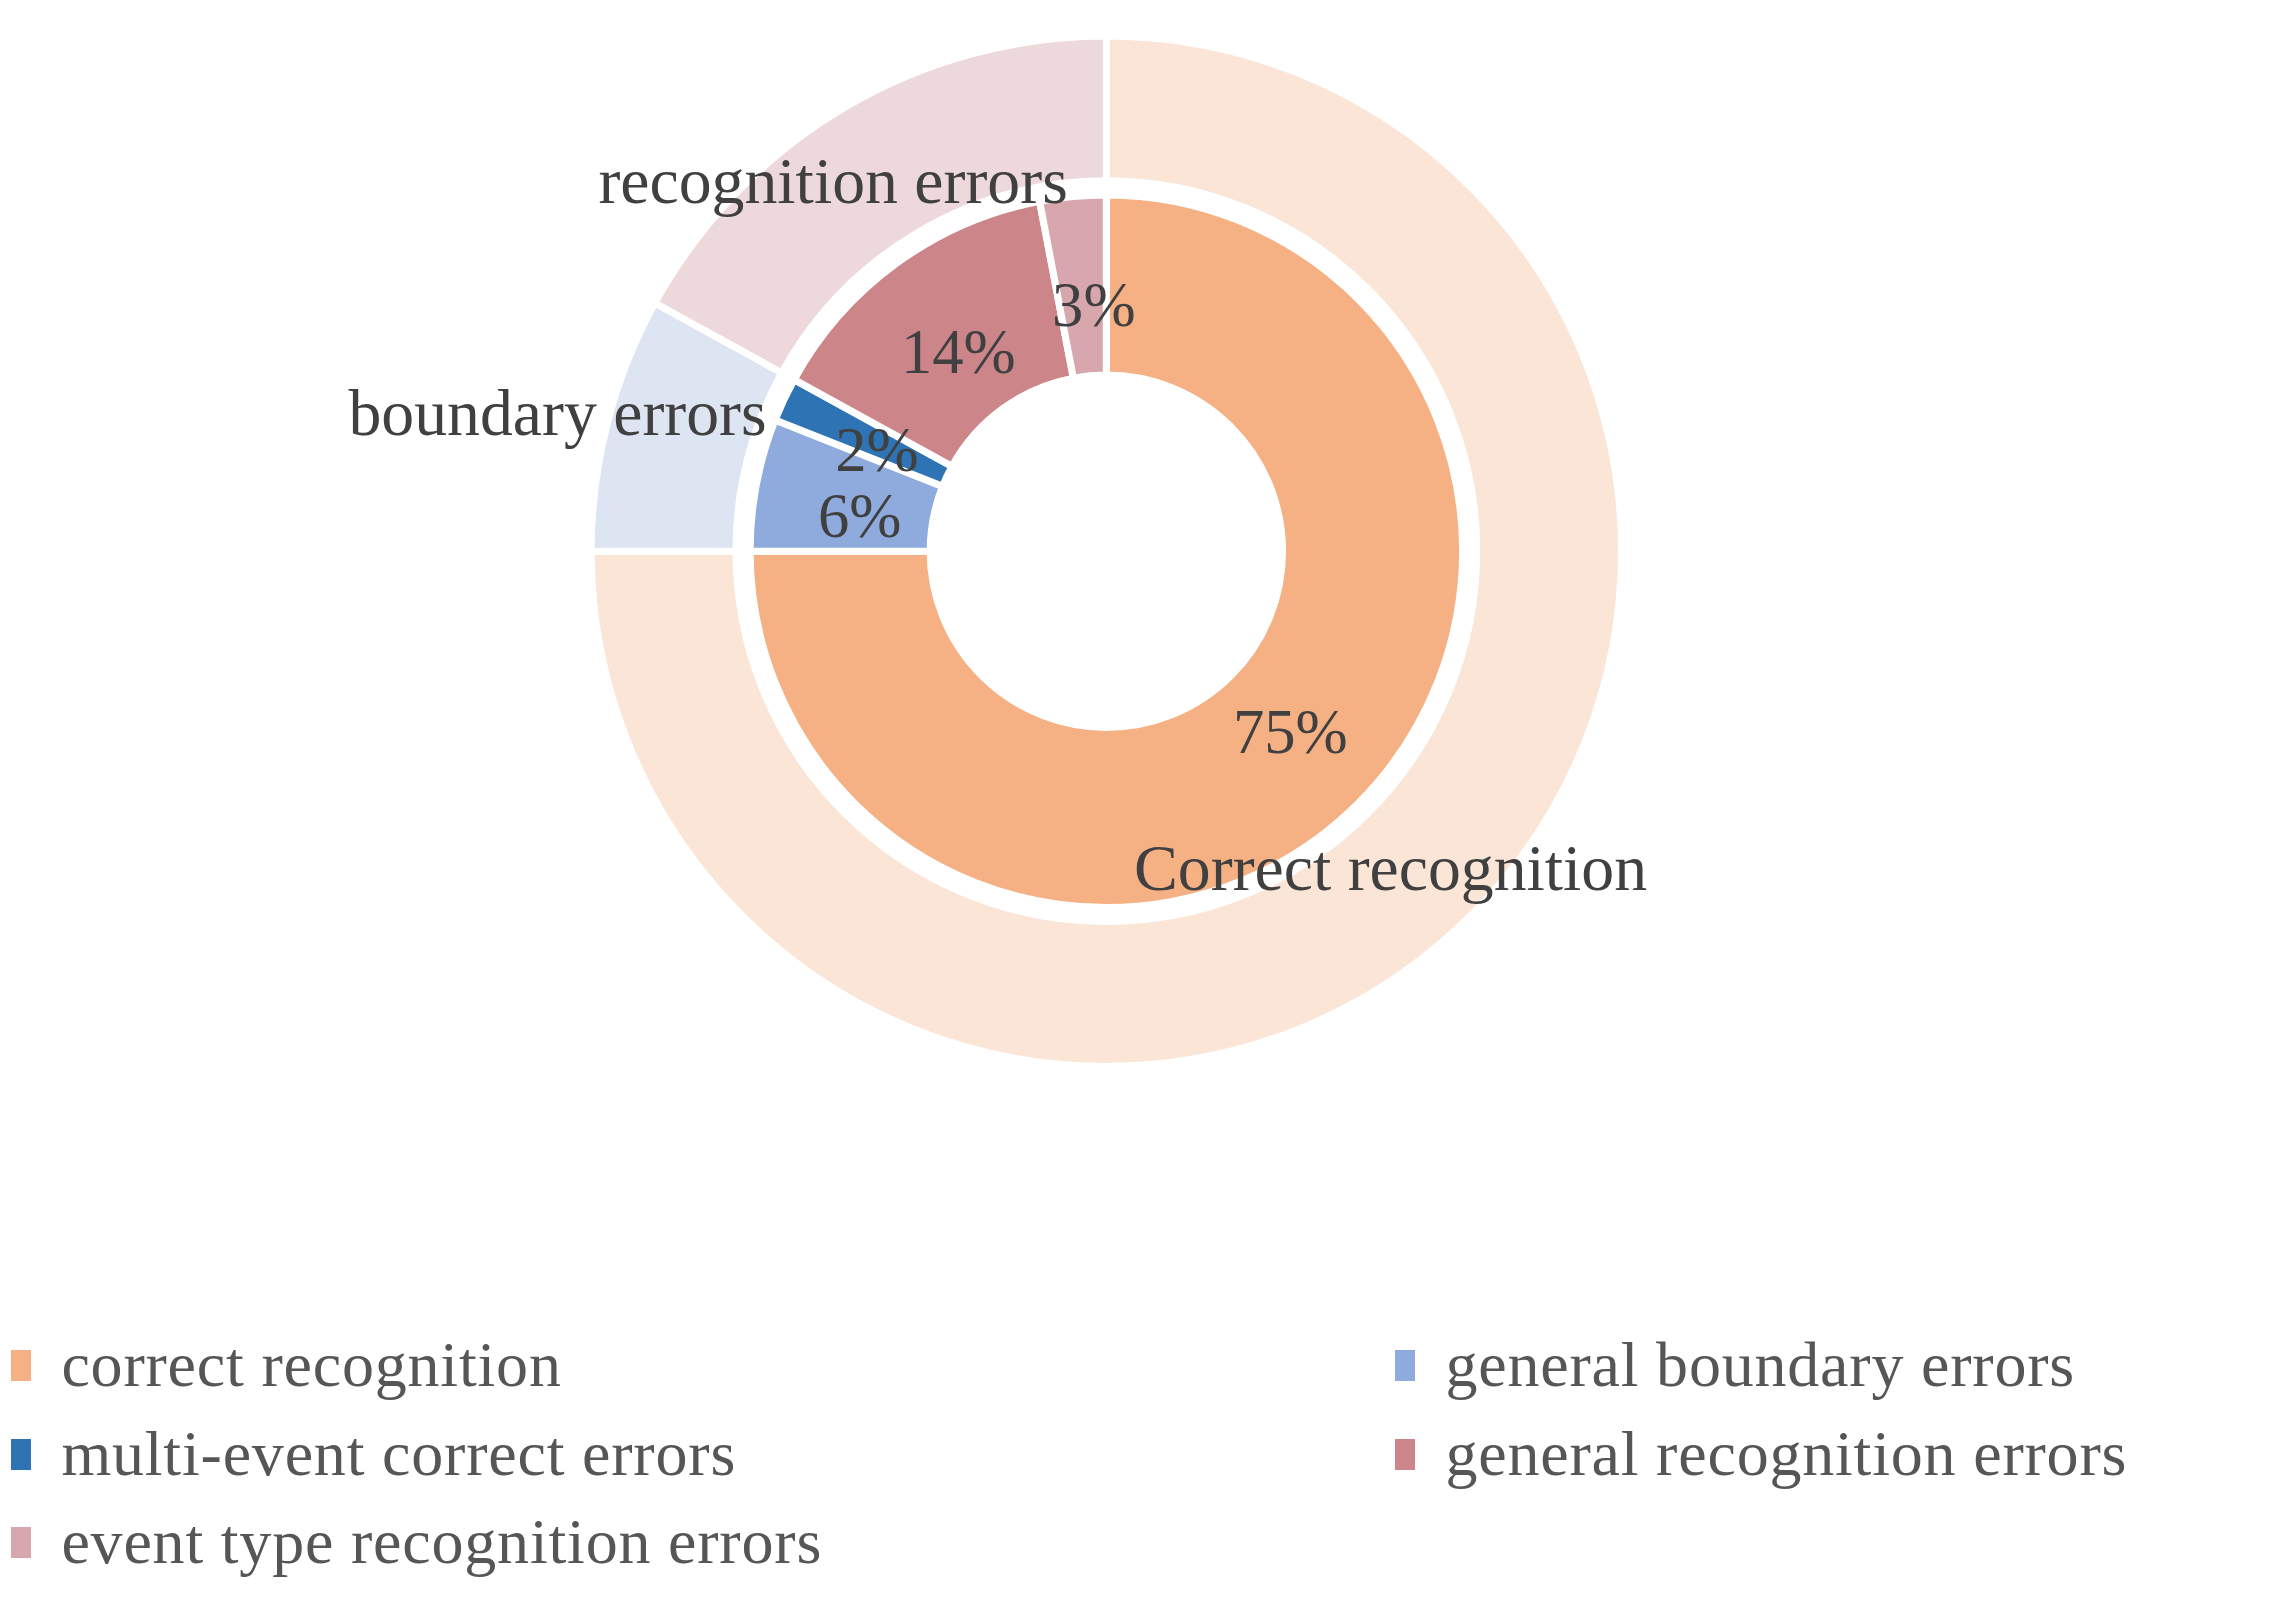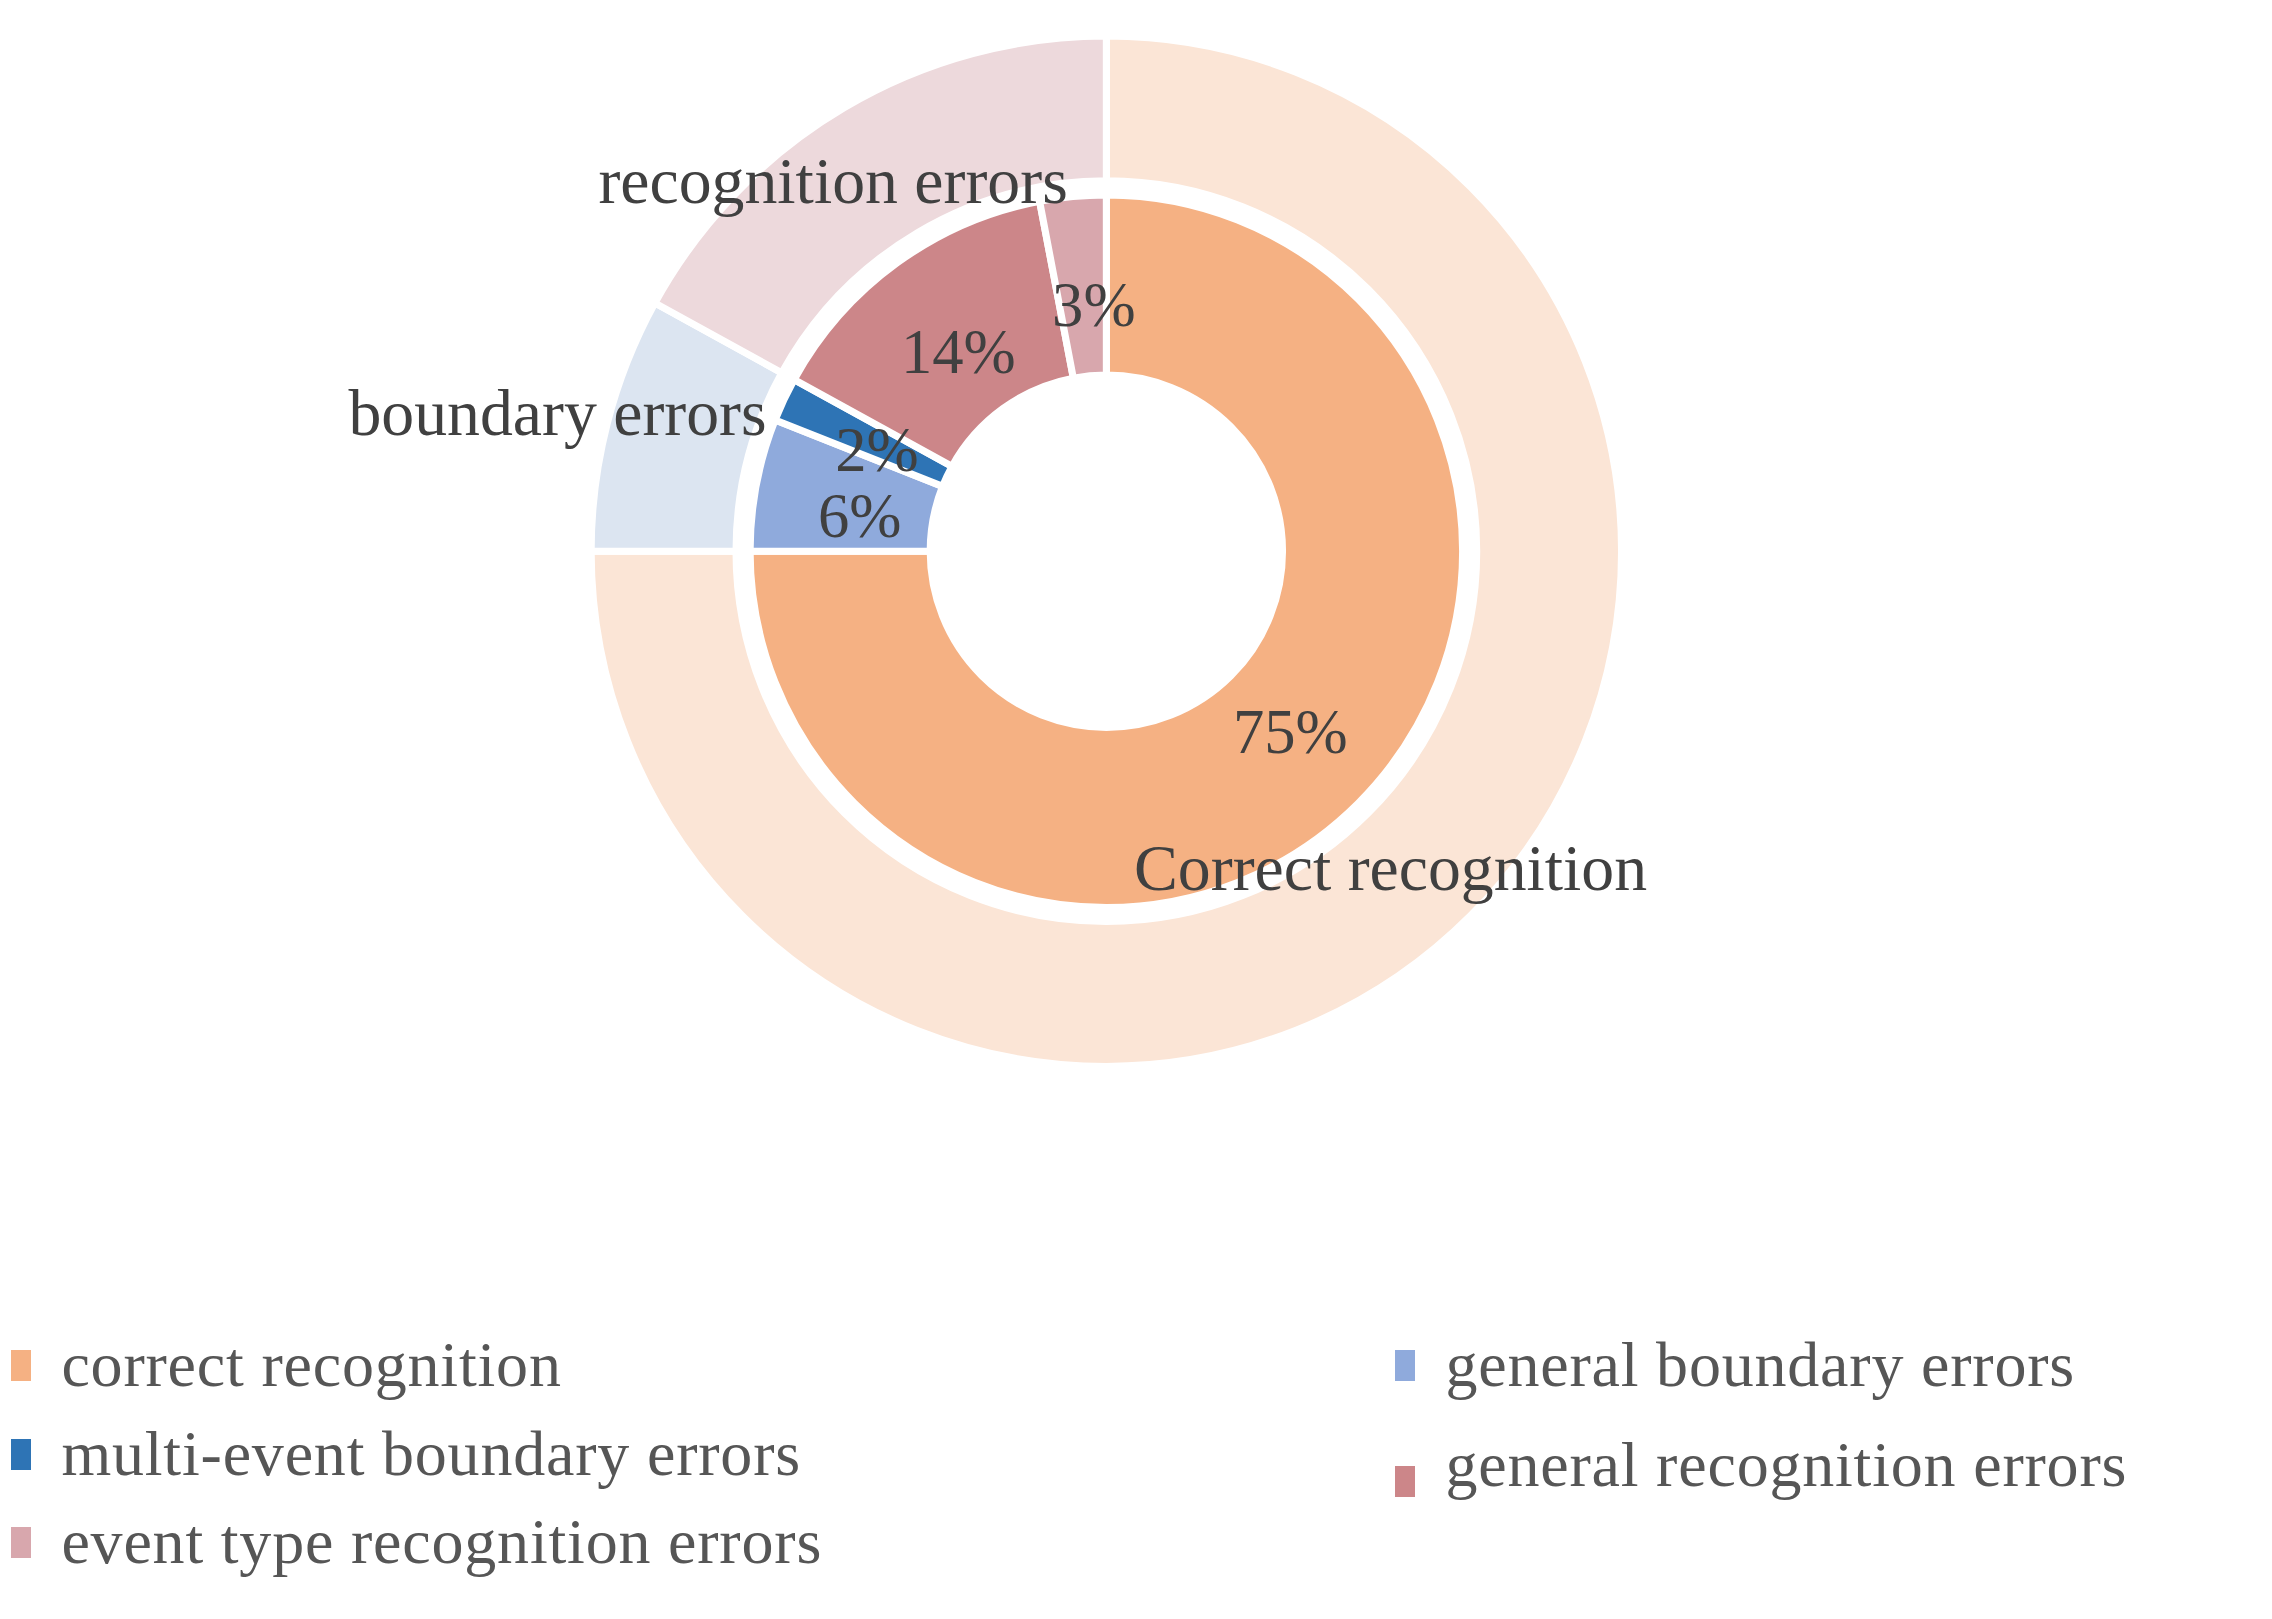--- a/index.html
+++ b/index.html
@@ -69,33 +69,33 @@
 
   <div>
 
     <div class="legend-row" style="left:11px; top:1322px;">
       <span class="swatch" style="background: rgb(245, 177, 131);"></span>
       <span class="legend-label">correct recognition</span>
     </div>
 
     <div class="legend-row" style="left:11px; top:1411px;">
       <span class="swatch" style="background: rgb(46, 116, 181);"></span>
-      <span class="legend-label">multi-event boundary errors</span>
+      <span class="legend-label">multi-event correct errors</span>
     </div>
 
     <div class="legend-row" style="left:11px; top:1499px;justify-content:flex-end;">
       <span class="swatch" style="background: rgb(216, 167, 173);"></span>
       <span class="legend-label">event type recognition errors</span>
     </div>
 
     <div class="legend-row" style="left:1395px; top:1322px;">
       <span class="swatch" style="background: rgb(143, 170, 220);"></span>
       <span class="legend-label">general boundary errors</span>
     </div>
 
-    <div class="legend-row" style="left:1395px; top:1411px;align-items:flex-end;">
+    <div class="legend-row" style="left:1395px; top:1411px;">
       <span class="swatch" style="background: rgb(204, 134, 137);"></span>
       <span class="legend-label">general recognition errors</span>
     </div>
 
   </div>
 </div>
 
 
 </body></html>

